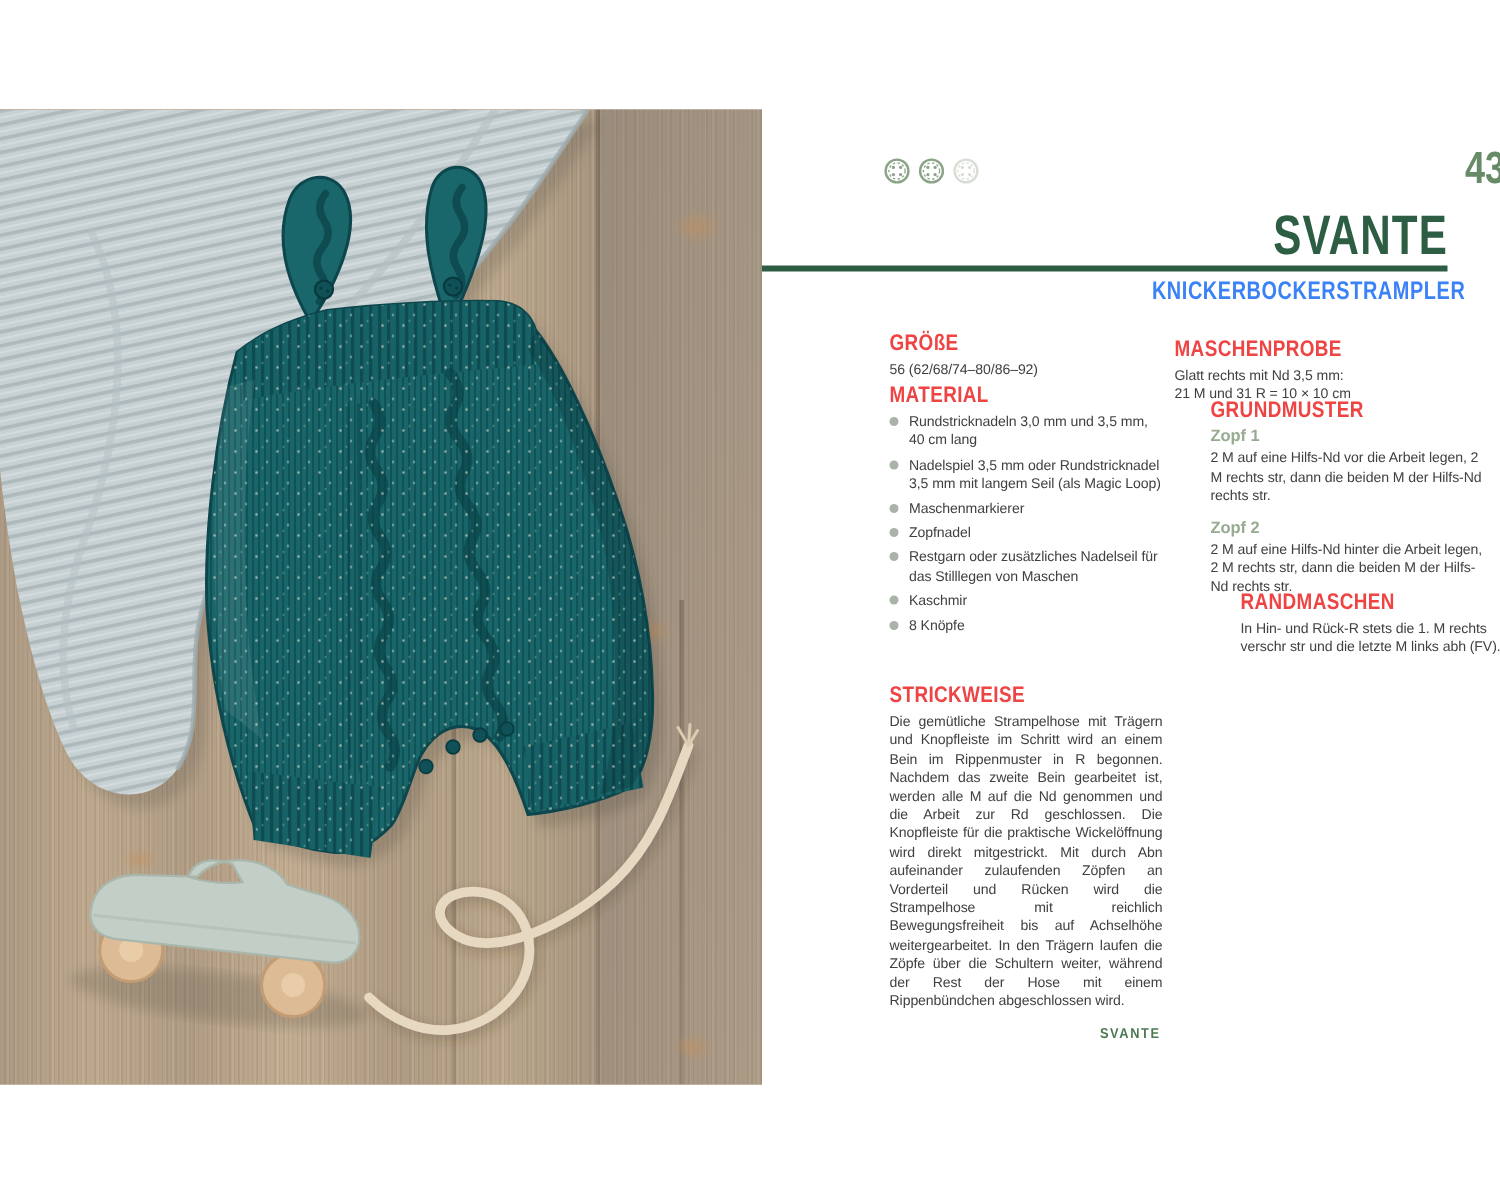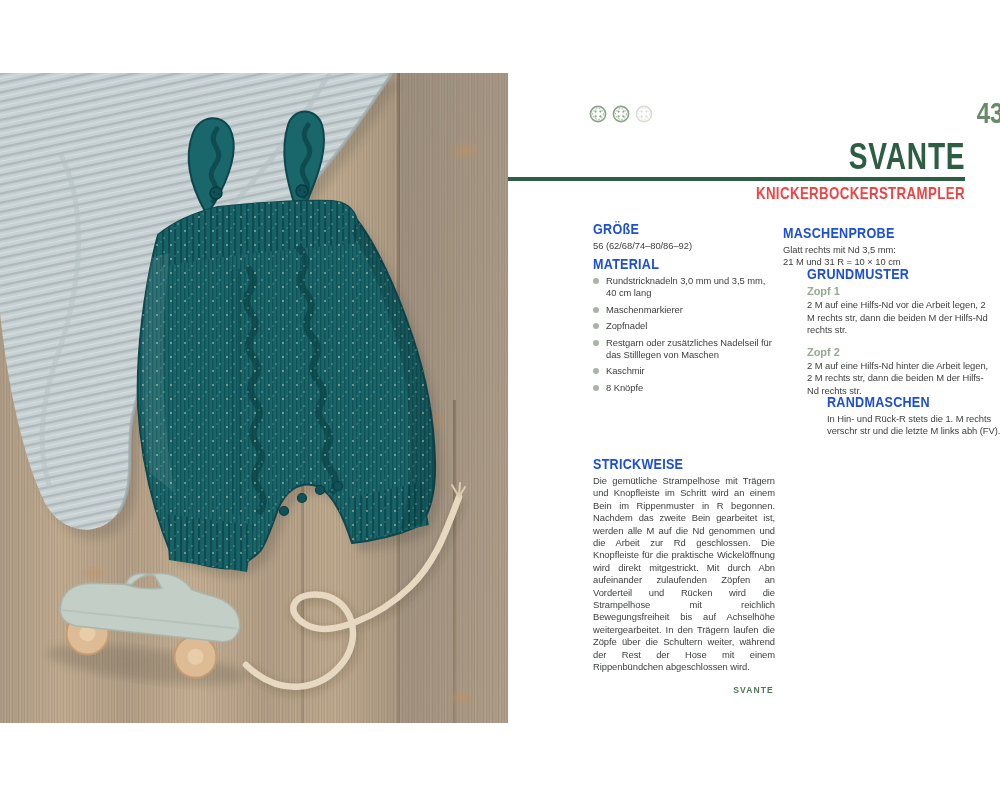--- a/index.html
+++ b/index.html
@@ -27,25 +27,25 @@
   .difficulty{position:absolute;left:589px;top:105px;display:flex;gap:5px;}
   .btn-icon{width:18px;height:18px;}
   .btn-on{color:#8ba488;}
   .btn-off{color:#d9ded4;}
   .pageno{position:absolute;right:-3px;top:98px;width:60px;text-align:right;
     font-size:30px;font-weight:bold;color:#678a67;line-height:30px;}
   .pageno span{display:inline-block;transform:scaleX(.8);transform-origin:right center;}
   .title{position:absolute;left:508px;top:139px;width:457px;text-align:right;
     font-size:37px;font-weight:bold;color:#2d5e44;line-height:36px;letter-spacing:1px;}
   .rule{position:absolute;left:508px;top:177px;width:457px;height:4px;background:#2d5e44;}
-  .subtitle{position:absolute;left:508px;top:185px;width:457px;text-align:right;
-    font-size:17px;font-weight:bold;color:#ef4444;letter-spacing:.5px;line-height:18px;}
+  .subtitle{position:absolute;left:520px;top:185px;width:457px;text-align:right;
+    font-size:17px;font-weight:bold;color:#3b82f6;letter-spacing:.5px;line-height:18px;}
   .subtitle span{display:inline-block;transform:scaleX(.78);transform-origin:right center;}
   .col{position:absolute;font-size:9.4px;line-height:12.4px;letter-spacing:-.05px;}
-  .sec-head{font-size:15px;font-weight:bold;color:#1d4ed8;letter-spacing:.3px;
+  .sec-head{font-size:15px;font-weight:bold;color:#ef4444;letter-spacing:.3px;
     line-height:16px;margin:0 0 3px 0;white-space:nowrap;}
   .sec-head span{display:inline-block;transform:scaleX(.84);transform-origin:left center;}
   .block{margin-bottom:11px;}
   .mat-item{position:relative;padding-left:13px;margin-bottom:4px;}
   .bullet{position:absolute;left:0;top:3px;width:6px;height:6px;border-radius:50%;background:#a9b3a7;}
   .para{text-align:justify;}
   .nowrap{white-space:nowrap;}
   .zopf-label{font-size:11px;font-weight:bold;color:#96ab90;margin:9px 0 2px 0;}
   .footer{position:absolute;left:508px;top:684px;width:492px;text-align:center;
     font-size:9.5px;font-weight:bold;color:#4e7a55;letter-spacing:1.2px;}
@@ -206,20 +206,23 @@
 
 <div class="col" style="left:593px;top:256px;width:182px;">
   <div>
     <div class="sec-head"><span>MATERIAL</span></div>
     <div>
 
         <div class="mat-item">
         <span class="bullet"></span><span>Rundstricknadeln 3,0 mm und 3,5 mm, 40 cm lang</span>
       </div>
         <div class="mat-item">
+        <span class="bullet"></span><span>Nadelspiel 3,5 mm oder Rundstricknadel 3,5 mm mit langem Seil (als Magic Loop)</span>
+      </div>
+        <div class="mat-item">
         <span class="bullet"></span><span>Maschenmarkierer</span>
       </div>
         <div class="mat-item">
         <span class="bullet"></span><span>Zopfnadel</span>
       </div>
         <div class="mat-item">
         <span class="bullet"></span><span>Restgarn oder zusätzliches Nadelseil für das Stilllegen von Maschen</span>
       </div>
         <div class="mat-item">
         <span class="bullet"></span><span>Kaschmir</span>

